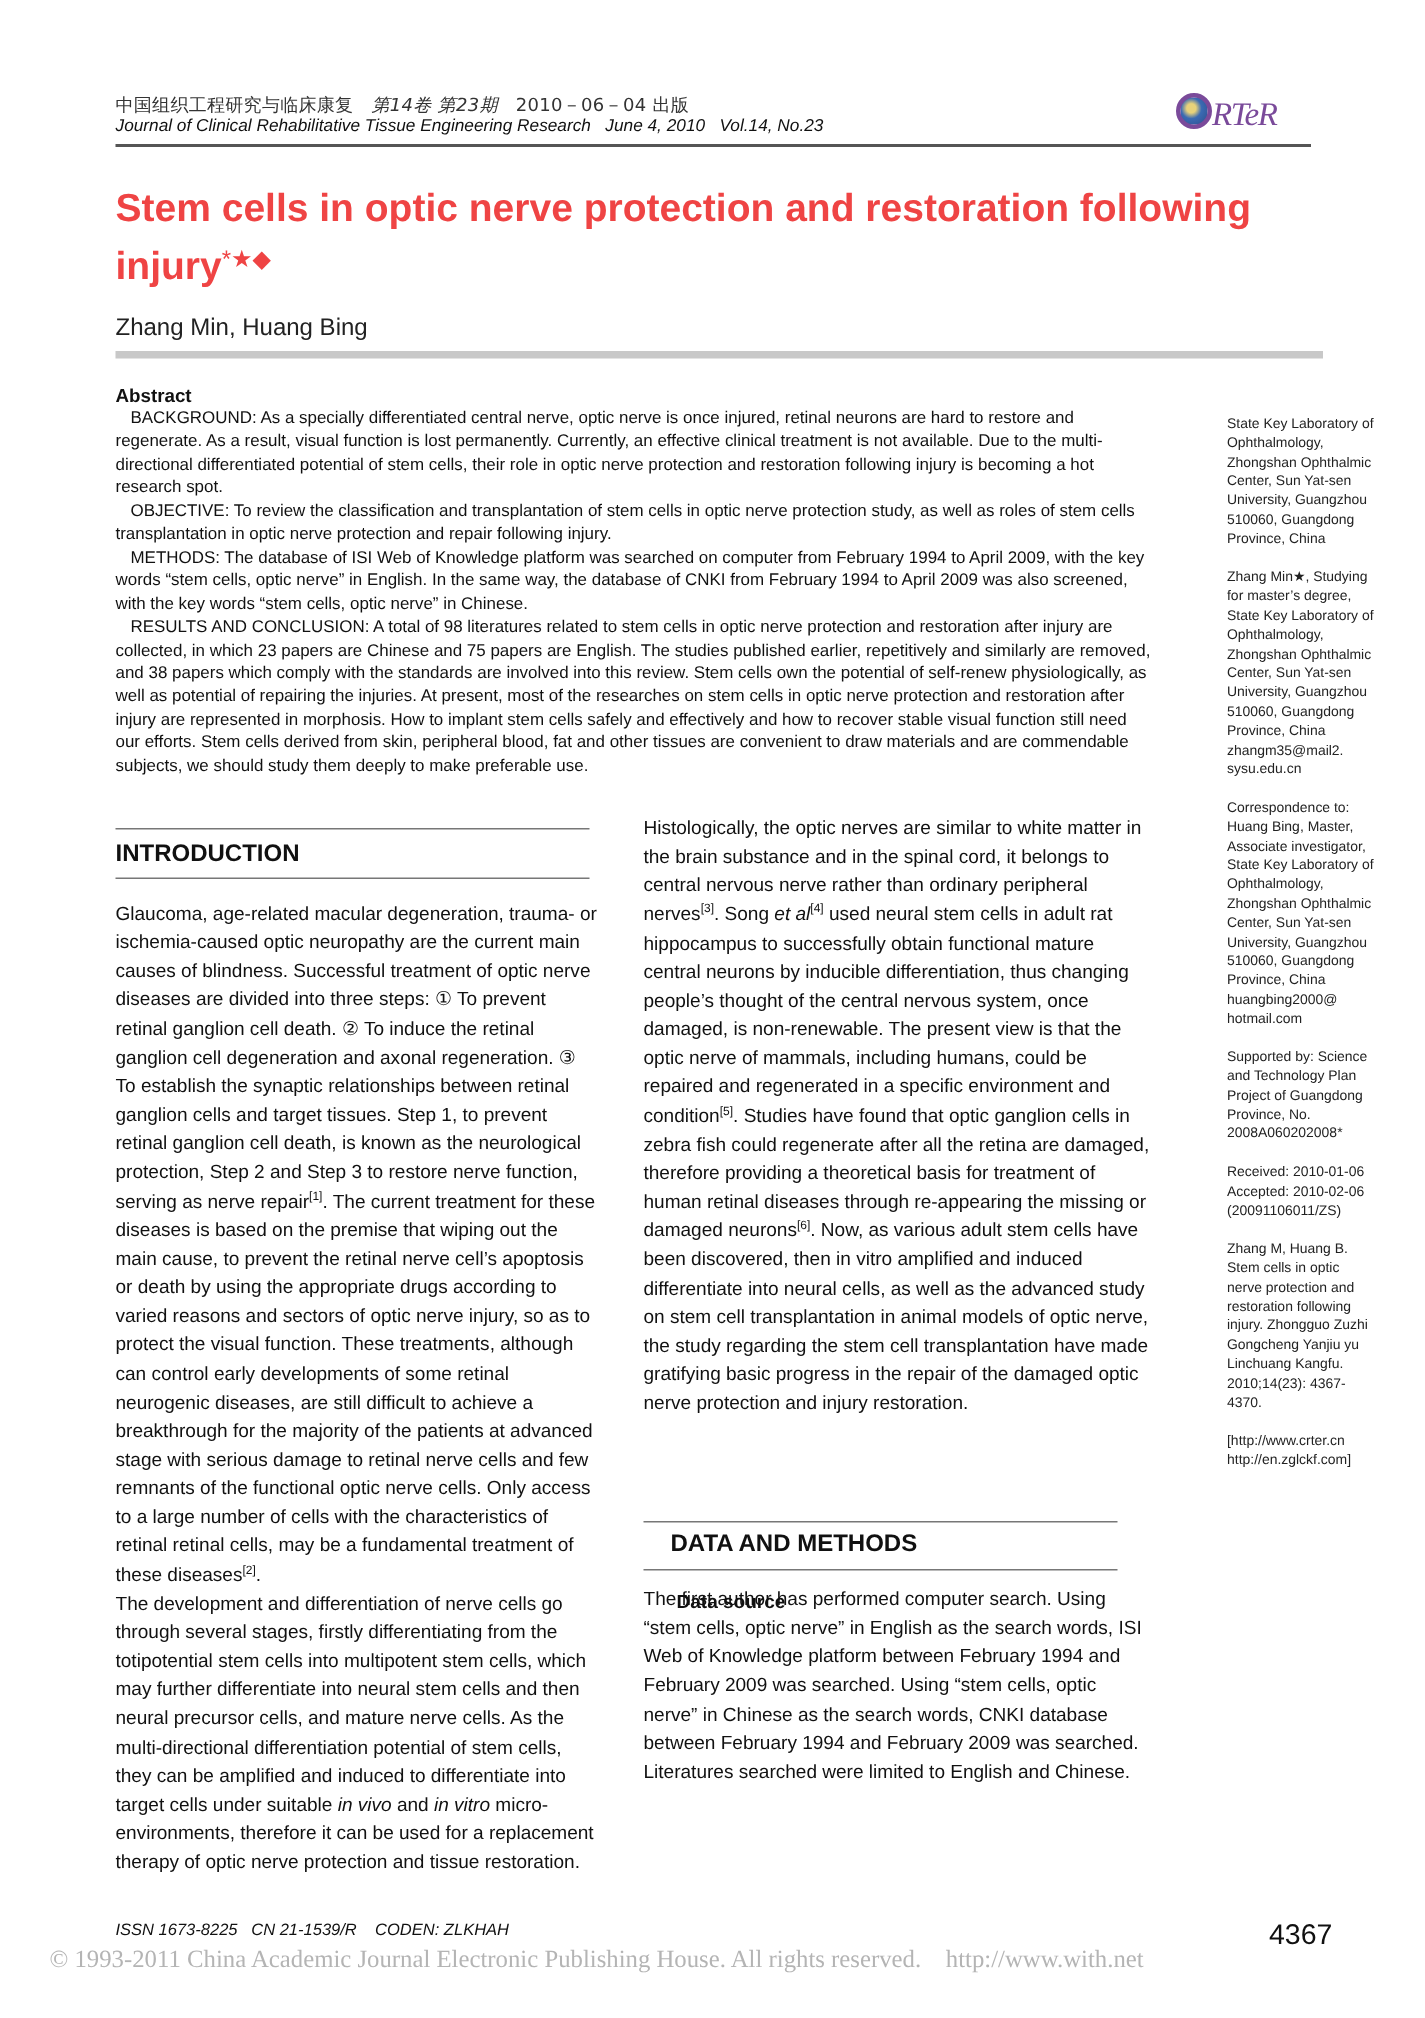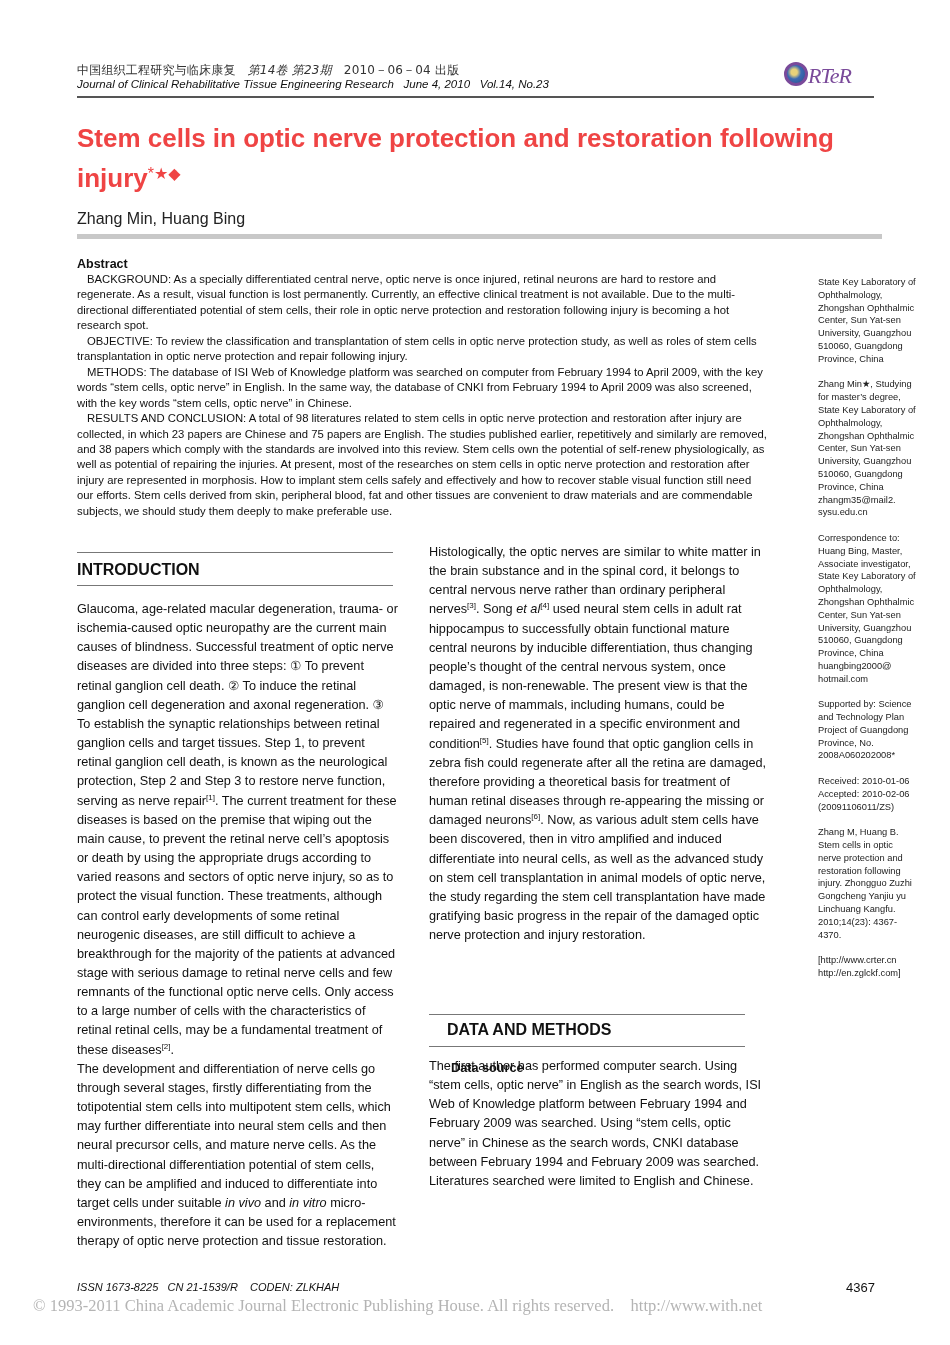--- a/index.html
+++ b/index.html
@@ -34,21 +34,21 @@
   
   .col { font-size: 12.7px; line-height: 19.15px; color: #111; }
   .col p { margin: 0; }
   .col sup { font-size: 8px; vertical-align: 5px; line-height: 0; }
   .sec-rule { height: 1px; background: #777; }
   .sec-title { font-size: 16px; font-weight: bold; color: #111; }
   .sub-title { font-size: 12.7px; font-weight: bold; }
 
   
   .ftr-left { left: 77px; top: 1281px; font-size: 11px; font-style: italic; color: #111; white-space: pre; }
-  .ftr-page { left: 846px; top: 1280px; font-size: 13px; color: #111; }
+  .ftr-page { left: 846px; top: 1280px; font-size: 19px; color: #111; }
   .copyright { left: 33px; top: 1296px; font-family: "Liberation Serif", serif; font-size: 16.5px; color: #b4b4b4; white-space: pre; }
 </style>
 </head>
 <body>
 
 <div class="abs hdr-cn">
   <span>中国组织工程研究与临床康复</span>&nbsp;&nbsp;
   <span class="it">第14卷 第23期</span>&nbsp;&nbsp;
   <span>2010－06－04 出版</span>
 </div>

